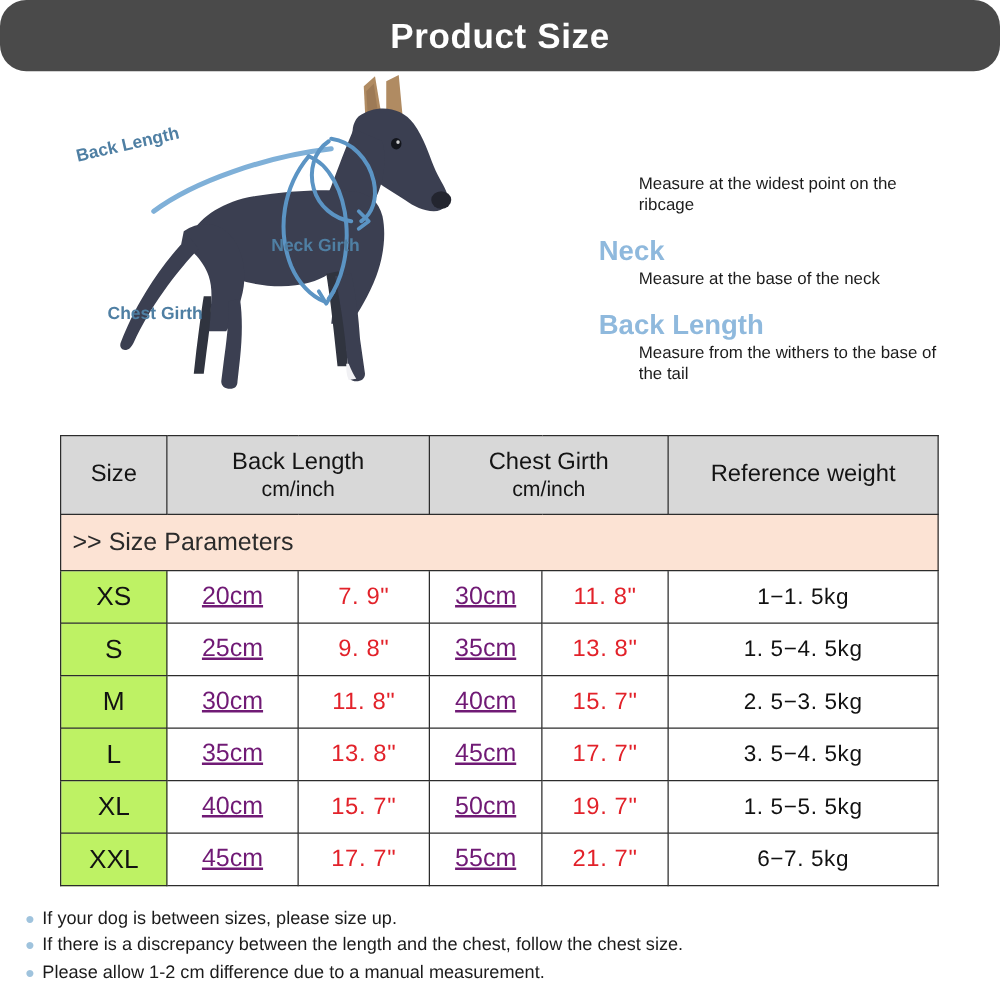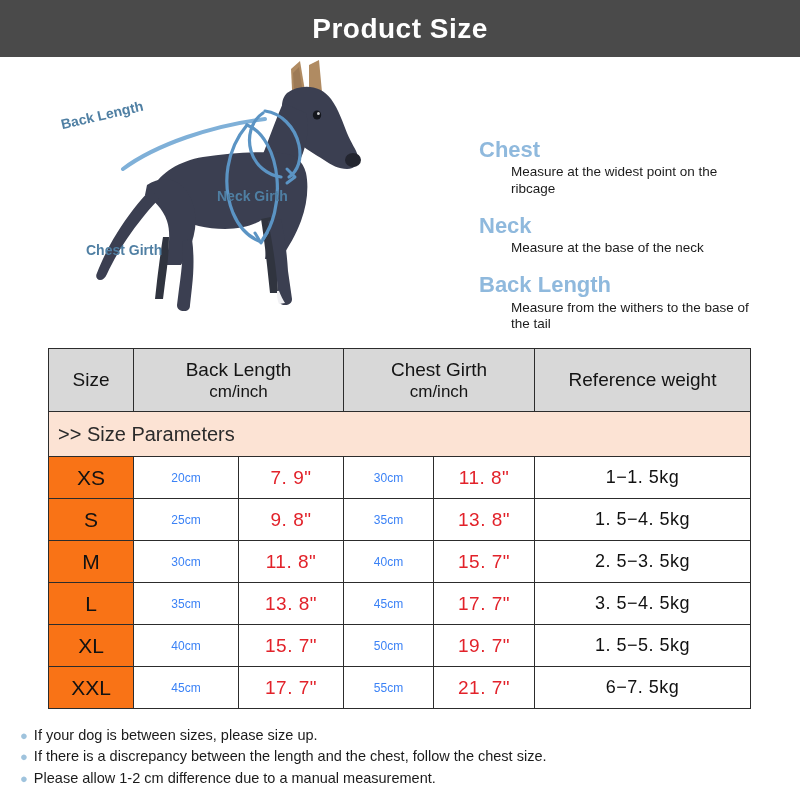--- a/index.html
+++ b/index.html
@@ -19,20 +19,21 @@
   .header-bar {
     position: absolute;
     left: 0;
     top: 0;
     width: 800px;
     height: 57px;
     background: #4a4a4a;
     display: flex;
     align-items: center;
     justify-content: center;
+    border-radius: 21px;
   }
   .header-title {
     color: #ffffff;
     font-size: 28px;
     font-weight: bold;
     letter-spacing: 0.5px;
     font-family: "Liberation Sans", sans-serif;
   }
 
   
@@ -138,29 +139,30 @@
     font-size: 19px;
     height: 58px;
     padding: 2px 0;
     line-height: 1.25;
   }
   .hdr-sub {
     display: block;
     font-size: 17px;
   }
   .size-cell {
-    background: #f97316;
+    background: #bef264;
     font-size: 21px;
     color: #121212;
     height: 39px;
   }
   .cm-cell {
     background: #ffffff;
-    font-size: 12px;
-    color: #3b82f6;
+    font-size: 20px;
+    color: #701a75;
+    text-decoration: underline;
   }
   .inch-cell {
     background: #ffffff;
     font-size: 19px;
     color: #e2222a;
     letter-spacing: 0.5px;
   }
   .weight-cell {
     background: #ffffff;
     font-size: 18px;
@@ -263,21 +265,20 @@
       <path d="M192 112 L200 120 L192 126" fill="none" stroke="#5b94c4" stroke-width="3" stroke-linecap="round" stroke-linejoin="round"></path>
     </svg>
   </div>
 
   <div class="diagram-label lbl-back-length">Back Length</div>
   <div class="diagram-label lbl-neck-girth">Neck Girth</div>
   <div class="diagram-label lbl-chest-girth">Chest Girth</div>
 
   <div class="guide">
     <div class="guide-block">
-      <div class="guide-heading">Chest</div>
       <div class="guide-desc">Measure at the widest point on the ribcage</div>
     </div>
     <div class="guide-block">
       <div class="guide-heading">Neck</div>
       <div class="guide-desc">Measure at the base of the neck</div>
     </div>
     <div class="guide-block">
       <div class="guide-heading">Back Length</div>
       <div class="guide-desc">Measure from the withers to the base of the tail</div>
     </div>

